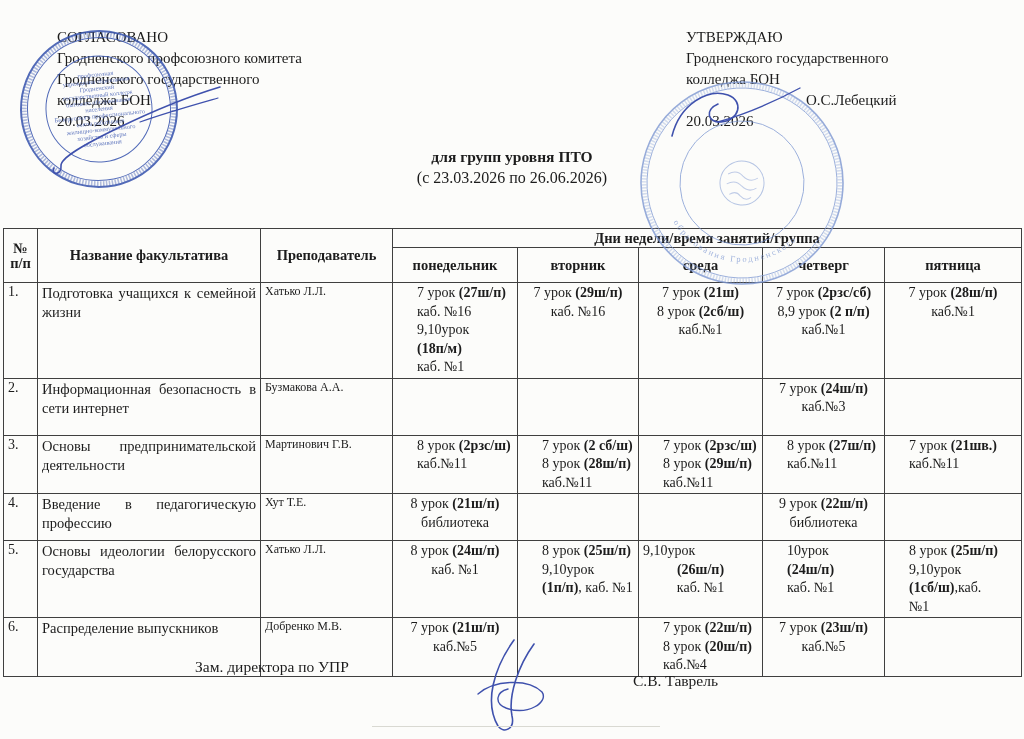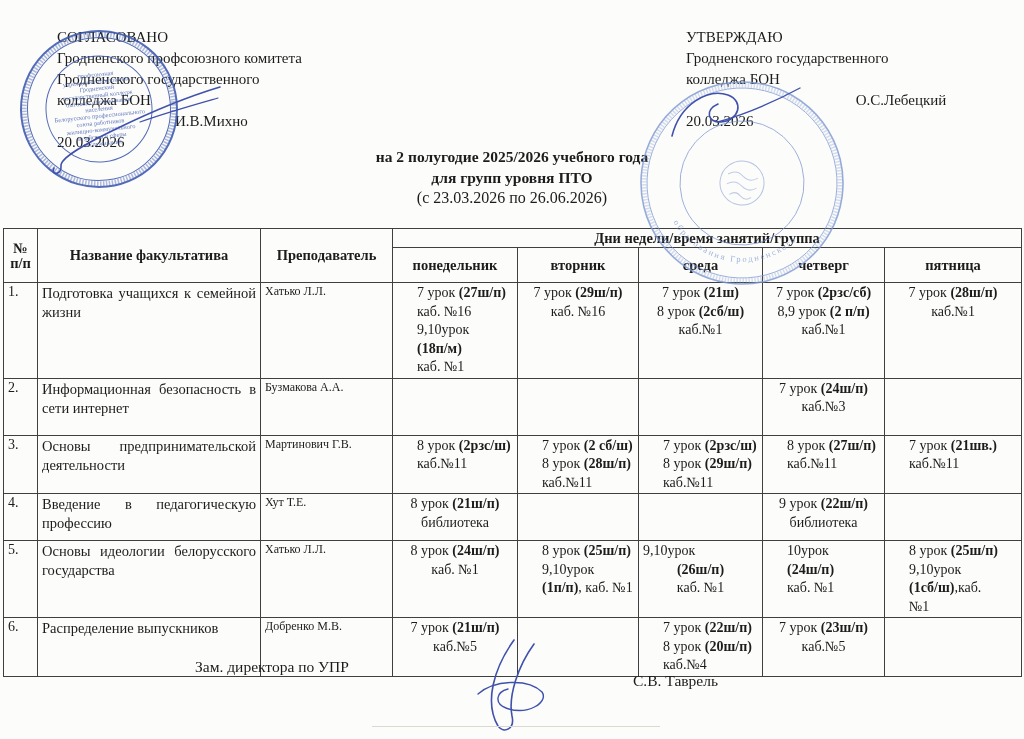--- a/index.html
+++ b/index.html
@@ -6,21 +6,21 @@
   .page{
     position:relative;width:1024px;height:739px;background:#fcfcfa;
     font-family:"Liberation Serif","DejaVu Serif",serif;color:#1c1c1c;
     overflow:hidden;
   }
   
   .approve{position:absolute;font-size:15px;line-height:21px;}
   .approve.lft{left:57px;top:27px;width:340px;}
   .approve.rgt{left:686px;top:27px;width:310px;}
   .approve .name{margin-left:118px;}
-  .approve.rgt .name{margin-left:120px;text-align:center;}
+  .approve.rgt .name{margin-left:120px;}
   
   .doc-title{position:absolute;left:262px;top:147px;width:500px;text-align:center;
     font-size:15.5px;line-height:20.5px;}
   .doc-title .b{font-weight:bold;}
   .doc-title .period{font-size:16px;}
   
   table.sched{position:absolute;left:3px;top:228px;width:1018px;border-collapse:collapse;
     table-layout:fixed;font-size:14px;}
   table.sched th,table.sched td{border:1px solid #3f3f3f;vertical-align:top;padding:1px 4px;}
   table.sched thead th{vertical-align:middle;font-size:14.5px;padding:0 2px;}
@@ -55,34 +55,32 @@
 </head>
 <body>
 
 <div class="page" style="color: rgb(28, 28, 28);">
 
   <div class="approve lft">
     <div>СОГЛАСОВАНО</div>
     <div>Гродненского профсоюзного комитета</div>
     <div>Гродненского государственного</div>
     <div>колледжа БОН</div>
-    <div class="name">И.В.Михно</div>
     <div>20.03.2026</div>
   </div>
 
   <div class="approve rgt">
     <div>УТВЕРЖДАЮ</div>
     <div>Гродненского государственного</div>
     <div>колледжа БОН</div>
     <div class="name">О.С.Лебецкий</div>
     <div>20.03.2026</div>
   </div>
 
   <div class="doc-title">
-    <div class="b">на 2 полугодие 2025/2026 учебного года</div>
     <div class="b">для групп уровня ПТО</div>
     <div class="period">(с 23.03.2026 по 26.06.2026)</div>
   </div>
 
   <table class="sched">
     <colgroup>
       <col style="width:34px">
         <col style="width:223px">
         <col style="width:132px">
       <col style="width:125px">

